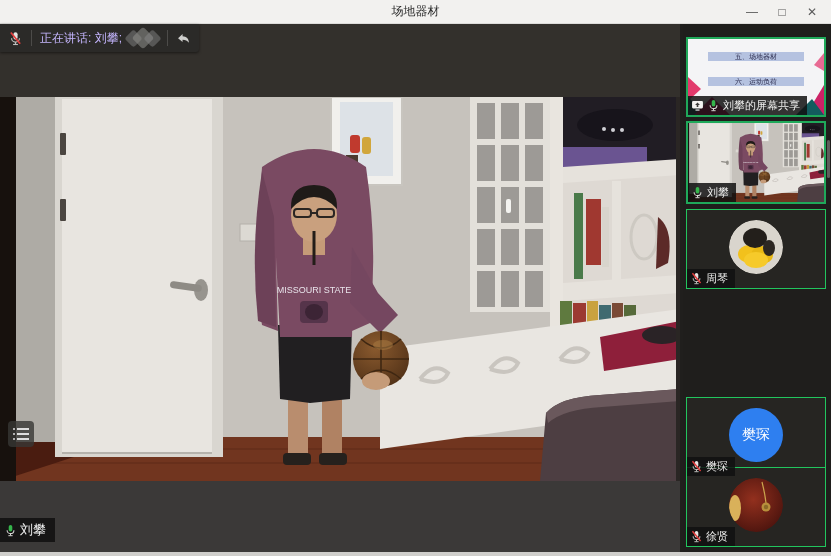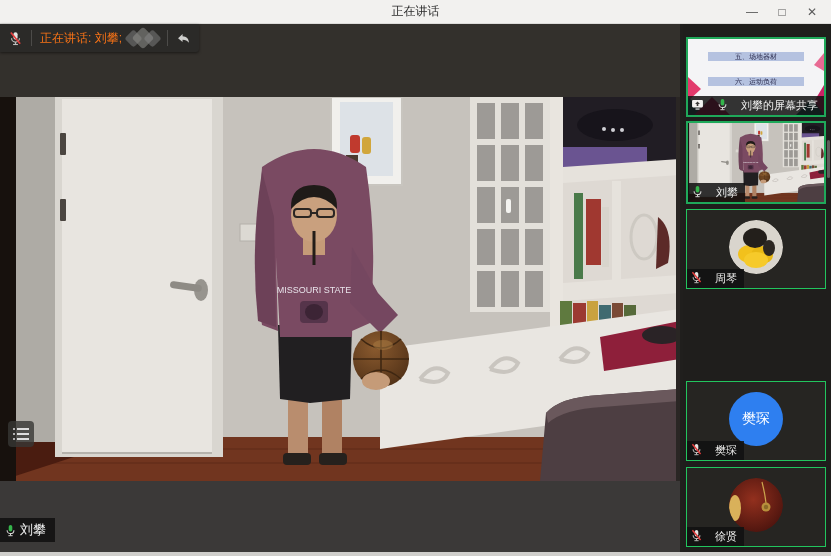--- a/index.html
+++ b/index.html
@@ -22,21 +22,21 @@
   .letterbox-top { position:absolute; left:0; top:0; width:680px; height:73px; background:#33302c; }
   .video-main { position:absolute; left:0; top:73px; width:680px; height:384px; background:#c6c2bc; }
   .video-main svg.scene { width:680px; height:384px; display:block; }
   .letterbox-bottom { position:absolute; left:0; top:457px; width:680px; height:75px; background:#3b3938; }
 
   
   .speaking-banner { position:absolute; left:0; top:0; height:28px; background:#2b2a28;
                      display:flex; align-items:center; padding:0 8px 0 8px; z-index:5;
                      border-bottom-right-radius:3px; box-shadow:0 1px 3px rgba(0,0,0,.5); }
   .speaking-banner .vdiv { width:1px; height:16px; background:#4c4b49; margin:0 8px; }
-  .speaking-banner .txt { color:#f97316; font-size:12px; white-space:nowrap; }
+  .speaking-banner .txt { color:#c4b5fd; font-size:12px; white-space:nowrap; }
   .diamond-cluster { display:flex; align-items:center; margin-left:10px; }
   .diamond { width:13px; height:13px; background:#8f8f8d; opacity:.45; border-radius:3px;
              transform:rotate(45deg); margin-left:-5px; }
   .diamond.big { width:16px; height:16px; opacity:.55; }
 
   
   .name-tag { position:absolute; left:0; bottom:14px; background:rgba(12,12,12,.78);
               display:flex; align-items:center; gap:3px; padding:3px 9px 3px 4px; z-index:5; }
   .name-tag .nm { color:#f2f2f2; font-size:13px; }
 
@@ -46,21 +46,21 @@
                   display:flex; flex-direction:column; justify-content:center; gap:3px; padding:0 5px; }
   .list-overlay .row { display:flex; align-items:center; gap:2px; }
   .list-overlay .dot { width:2px; height:2px; background:#ddd; border-radius:50%; }
   .list-overlay .bar { height:2px; background:#ddd; flex:1; }
 
   
   .sidebar { position:absolute; left:683px; top:24px; width:148px; height:532px; background:#1f1e1c; }
   .tile { position:absolute; left:3px; width:140px; height:80px; background:#262522;
           border:1px solid #22c55e; overflow:hidden; cursor:pointer; }
   .tile.active { border:2px solid #1fa95a; }
-  .tile-label { position:absolute; left:0; bottom:0; display:flex; gap:12px;
+  .tile-label { position:absolute; left:0; bottom:0; display:flex; align-items:center; gap:3px;
                 background:rgba(16,16,16,.85); padding:2px 7px 2px 3px; z-index:3; max-width:100%; }
   .tile-label .lbl { color:#f0f0ef; font-size:11px; white-space:nowrap; }
 
   
   .slide { position:absolute; inset:0; background:#f4f4f6; }
   .slide-bar { position:absolute; left:15%; width:70%; height:9px; background:#b5c2e0;
                display:flex; align-items:center; justify-content:center; }
   .slide-bar span { font-size:7px; color:#2c2c4e; line-height:9px; white-space:nowrap; }
 
   
@@ -237,21 +237,21 @@
         <ellipse cx="314" cy="215" rx="9" ry="8" fill="#3c2435"></ellipse>
       </g>
       <rect x="676" y="0" width="4" height="384" fill="#2a2624"></rect>
     </symbol>
   </defs>
 </svg>
 
 <div class="window">
 
   <div class="titlebar">
-    <div class="title">正在讲话</div>
+    <div class="title">场地器材</div>
     <div class="win-controls">
       <div class="win-btn">—</div>
       <div class="win-btn">□</div>
       <div class="win-btn">✕</div>
     </div>
   </div>
 
   <div class="stage">
     <div class="letterbox-top"></div>
 
@@ -358,21 +358,21 @@
       </svg>
       <div class="tile-label">
         <svg class="icon13">
             <use href="#micOff"></use>
           </svg>
         <span class="lbl">周琴</span>
       </div>
     </div>
 
 
-    <div class="tile" style="top:357px;">
+    <div class="tile" style="top:373px;">
       <div class="avatar avatar-blue">
         <span>樊琛</span>
       </div>
       <div class="tile-label">
         <svg class="icon13">
             <use href="#micOff"></use>
           </svg>
         <span class="lbl">樊琛</span>
       </div>
     </div>

